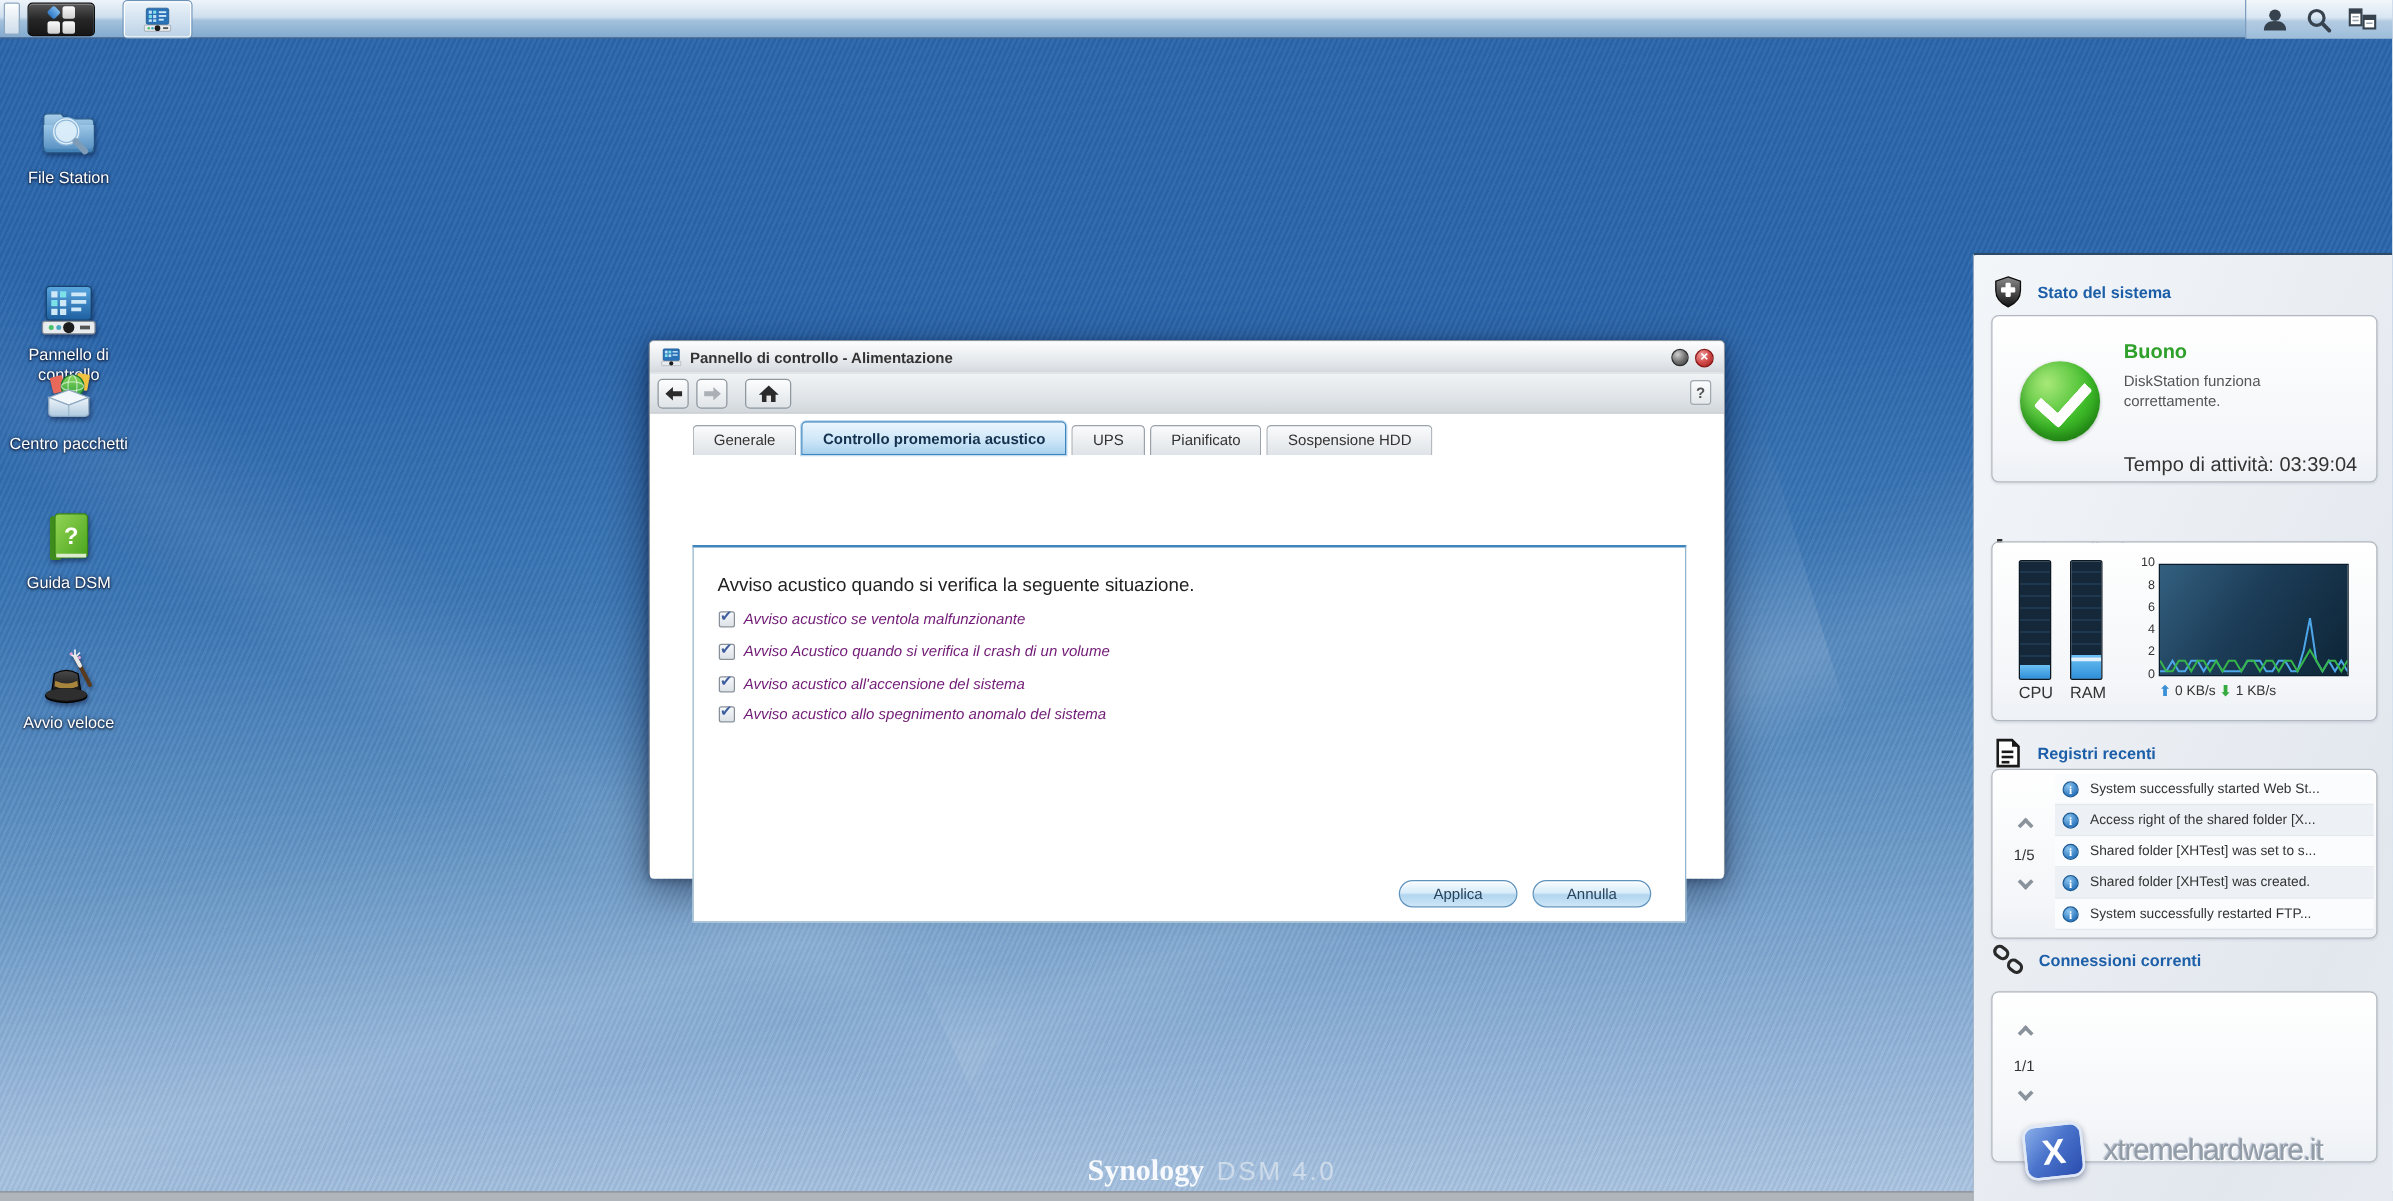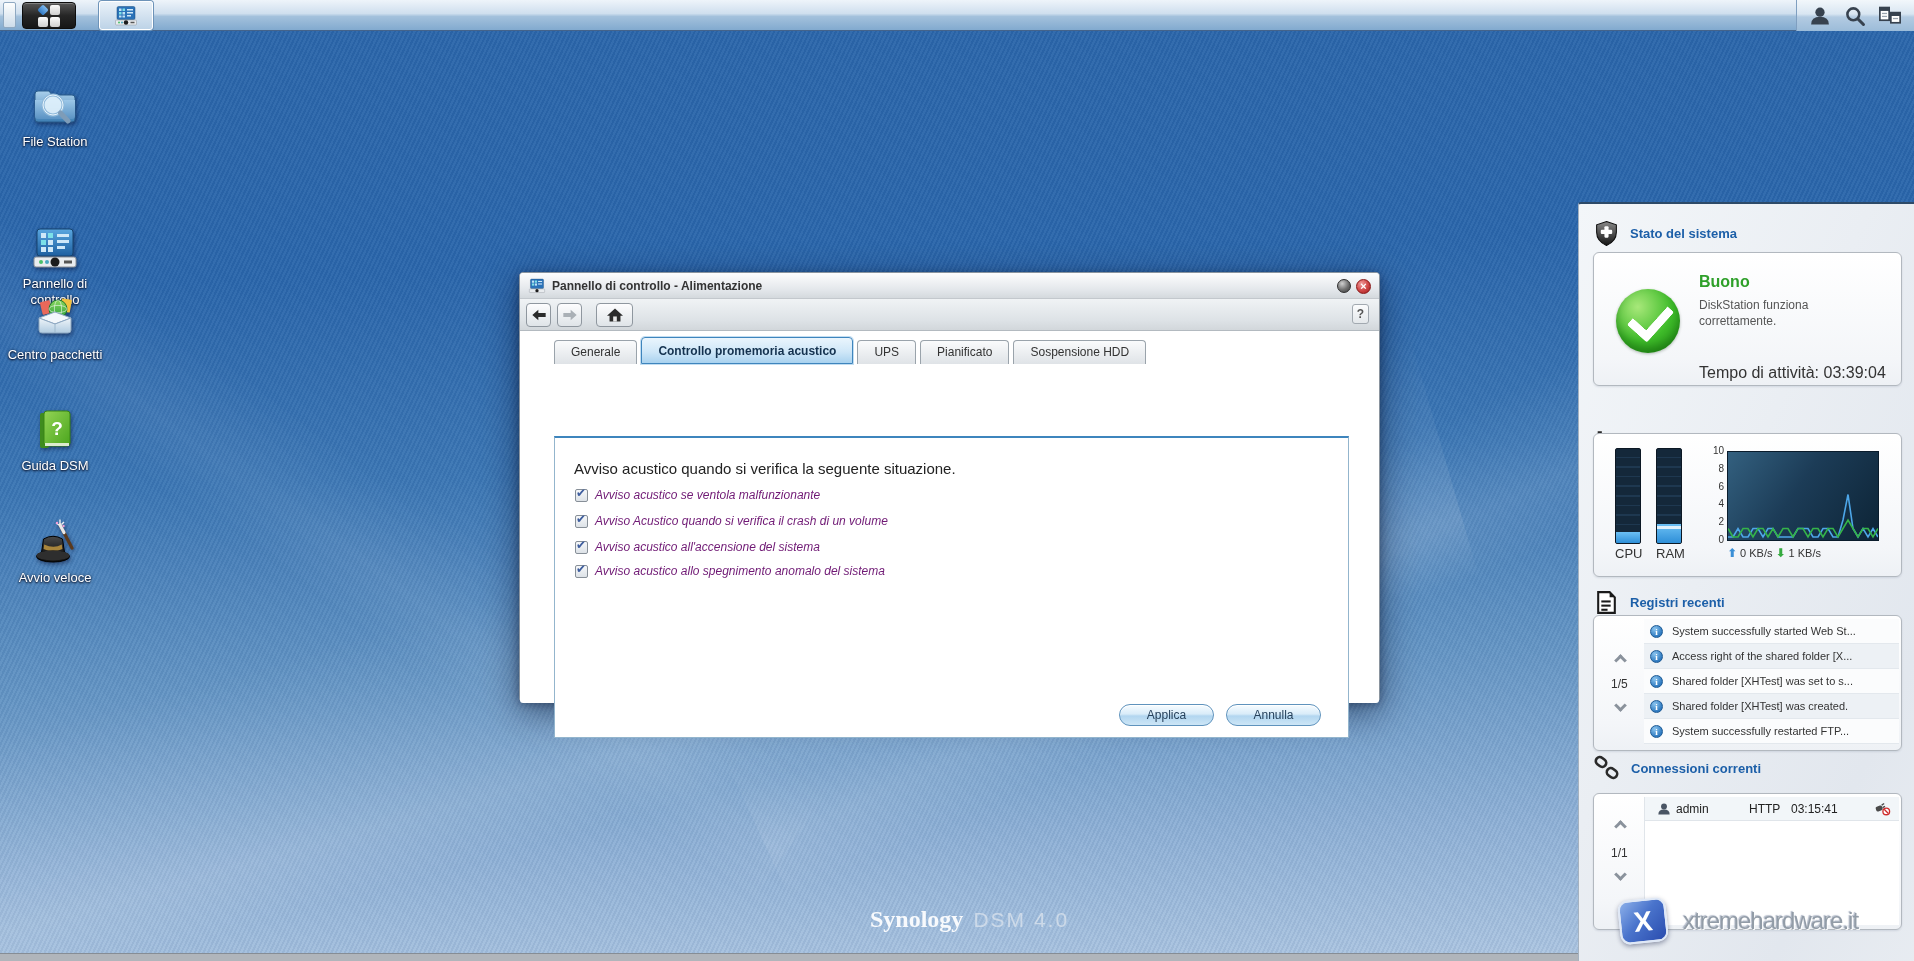--- a/index.html
+++ b/index.html
@@ -135,21 +135,21 @@
     box-shadow:0 2px 5px rgba(10,20,60,.4); color:#fff; font-size:28px; font-weight:bold;
     text-align:center; line-height:42px; transform:rotate(-6deg); }
   .xhw-text { margin-left:16px; font-size:24px; font-weight:normal; letter-spacing:-1px; color:#929ca7;
     text-shadow:1px 1px 0 rgba(255,255,255,.85), -1px -1px 1px rgba(50,70,110,.35); }
   .sb-fold { position:absolute; right:0; bottom:0; width:0; height:0;
     border-left:70px solid transparent; border-bottom:26px solid #eef2f6; opacity:.9; }
   .sb-collapse { position:absolute; right:14px; bottom:10px; width:10px; height:10px;
     border-right:3px solid #333; border-bottom:3px solid #333; transform:rotate(45deg); }
 
   .dsm-mark { position:absolute; left:870px; top:906px; display:flex; align-items:baseline; gap:10px; }
-  .dsm-brand { font-size:24px; font-weight:bold; color:rgba(255,255,255,.92); font-family:"Liberation Serif","DejaVu Serif",serif; }
+  .dsm-brand { font-size:24px; font-weight:bold; color:rgba(255,255,255,.92); font-family:"Liberation Serif","DejaVu Serif",serif;margin-top:18px; }
   .dsm-ver { font-size:21px; color:rgba(220,228,238,.75); letter-spacing:2px; }
 </style>
 </head>
 <body>
 
 <div id="screen">
   <div class="beam beam1"></div>
   <div class="beam beam2"></div>
   <div class="beam beam3"></div>
   <div class="bottom-strip"></div>
@@ -502,38 +502,20 @@
           <rect x="2.5" y="4" width="11" height="8" rx="4" transform="rotate(38 8 8)"></rect>
           <rect x="13.5" y="15" width="11" height="8" rx="4" transform="rotate(38 19 19)"></rect>
         </g>
       </svg>
       <span class="sb-title">Connessioni correnti</span>
     </div>
     <div class="sb-box" style="top:589px; height:137px;">
       <div class="chev up" style="left:22px; top:28px;"></div>
       <div class="gutter-page" style="left:17px; top:52px;">1/1</div>
       <div class="chev down" style="left:22px; top:76px;"></div>
-      <div class="conn-area">
-        <div class="conn-row">
-          <svg width="14" height="14" viewBox="0 0 26 26" style="margin-left:12px;">
-            <circle cx="13" cy="8.5" r="5.5" fill="#4a5564"></circle>
-            <path d="M2.5 23 q0-9 10.5-9 t10.5 9 Z" fill="#4a5564"></path>
-          </svg>
-          <span style="margin-left:5px;">admin</span>
-          <span style="position:absolute; left:104px;">HTTP</span>
-          <span style="position:absolute; left:146px;">03:15:41</span>
-          <svg width="17" height="15" viewBox="0 0 20 18" style="position:absolute; right:8px;">
-            <rect x="2" y="6" width="8" height="6" rx="2" fill="#4a4a4a" transform="rotate(-20 6 9)"></rect>
-            <line x1="9" y1="5" x2="12" y2="3" stroke="#4a4a4a" stroke-width="1.6"></line>
-            <line x1="10" y1="8" x2="13" y2="6.5" stroke="#4a4a4a" stroke-width="1.6"></line>
-            <circle cx="14.5" cy="12.5" r="4" fill="#fff" stroke="#cf2d2d" stroke-width="1.6"></circle>
-            <line x1="12" y1="10" x2="17" y2="15" stroke="#cf2d2d" stroke-width="1.6"></line>
-          </svg>
-        </div>
-      </div>
     </div>
 
     <div class="xhw">
       <div class="xhw-logo">X</div>
       <div class="xhw-text">xtremehardware.it</div>
     </div>
     <div class="sb-fold"></div>
     <div class="sb-collapse"></div>
   </div>
 

